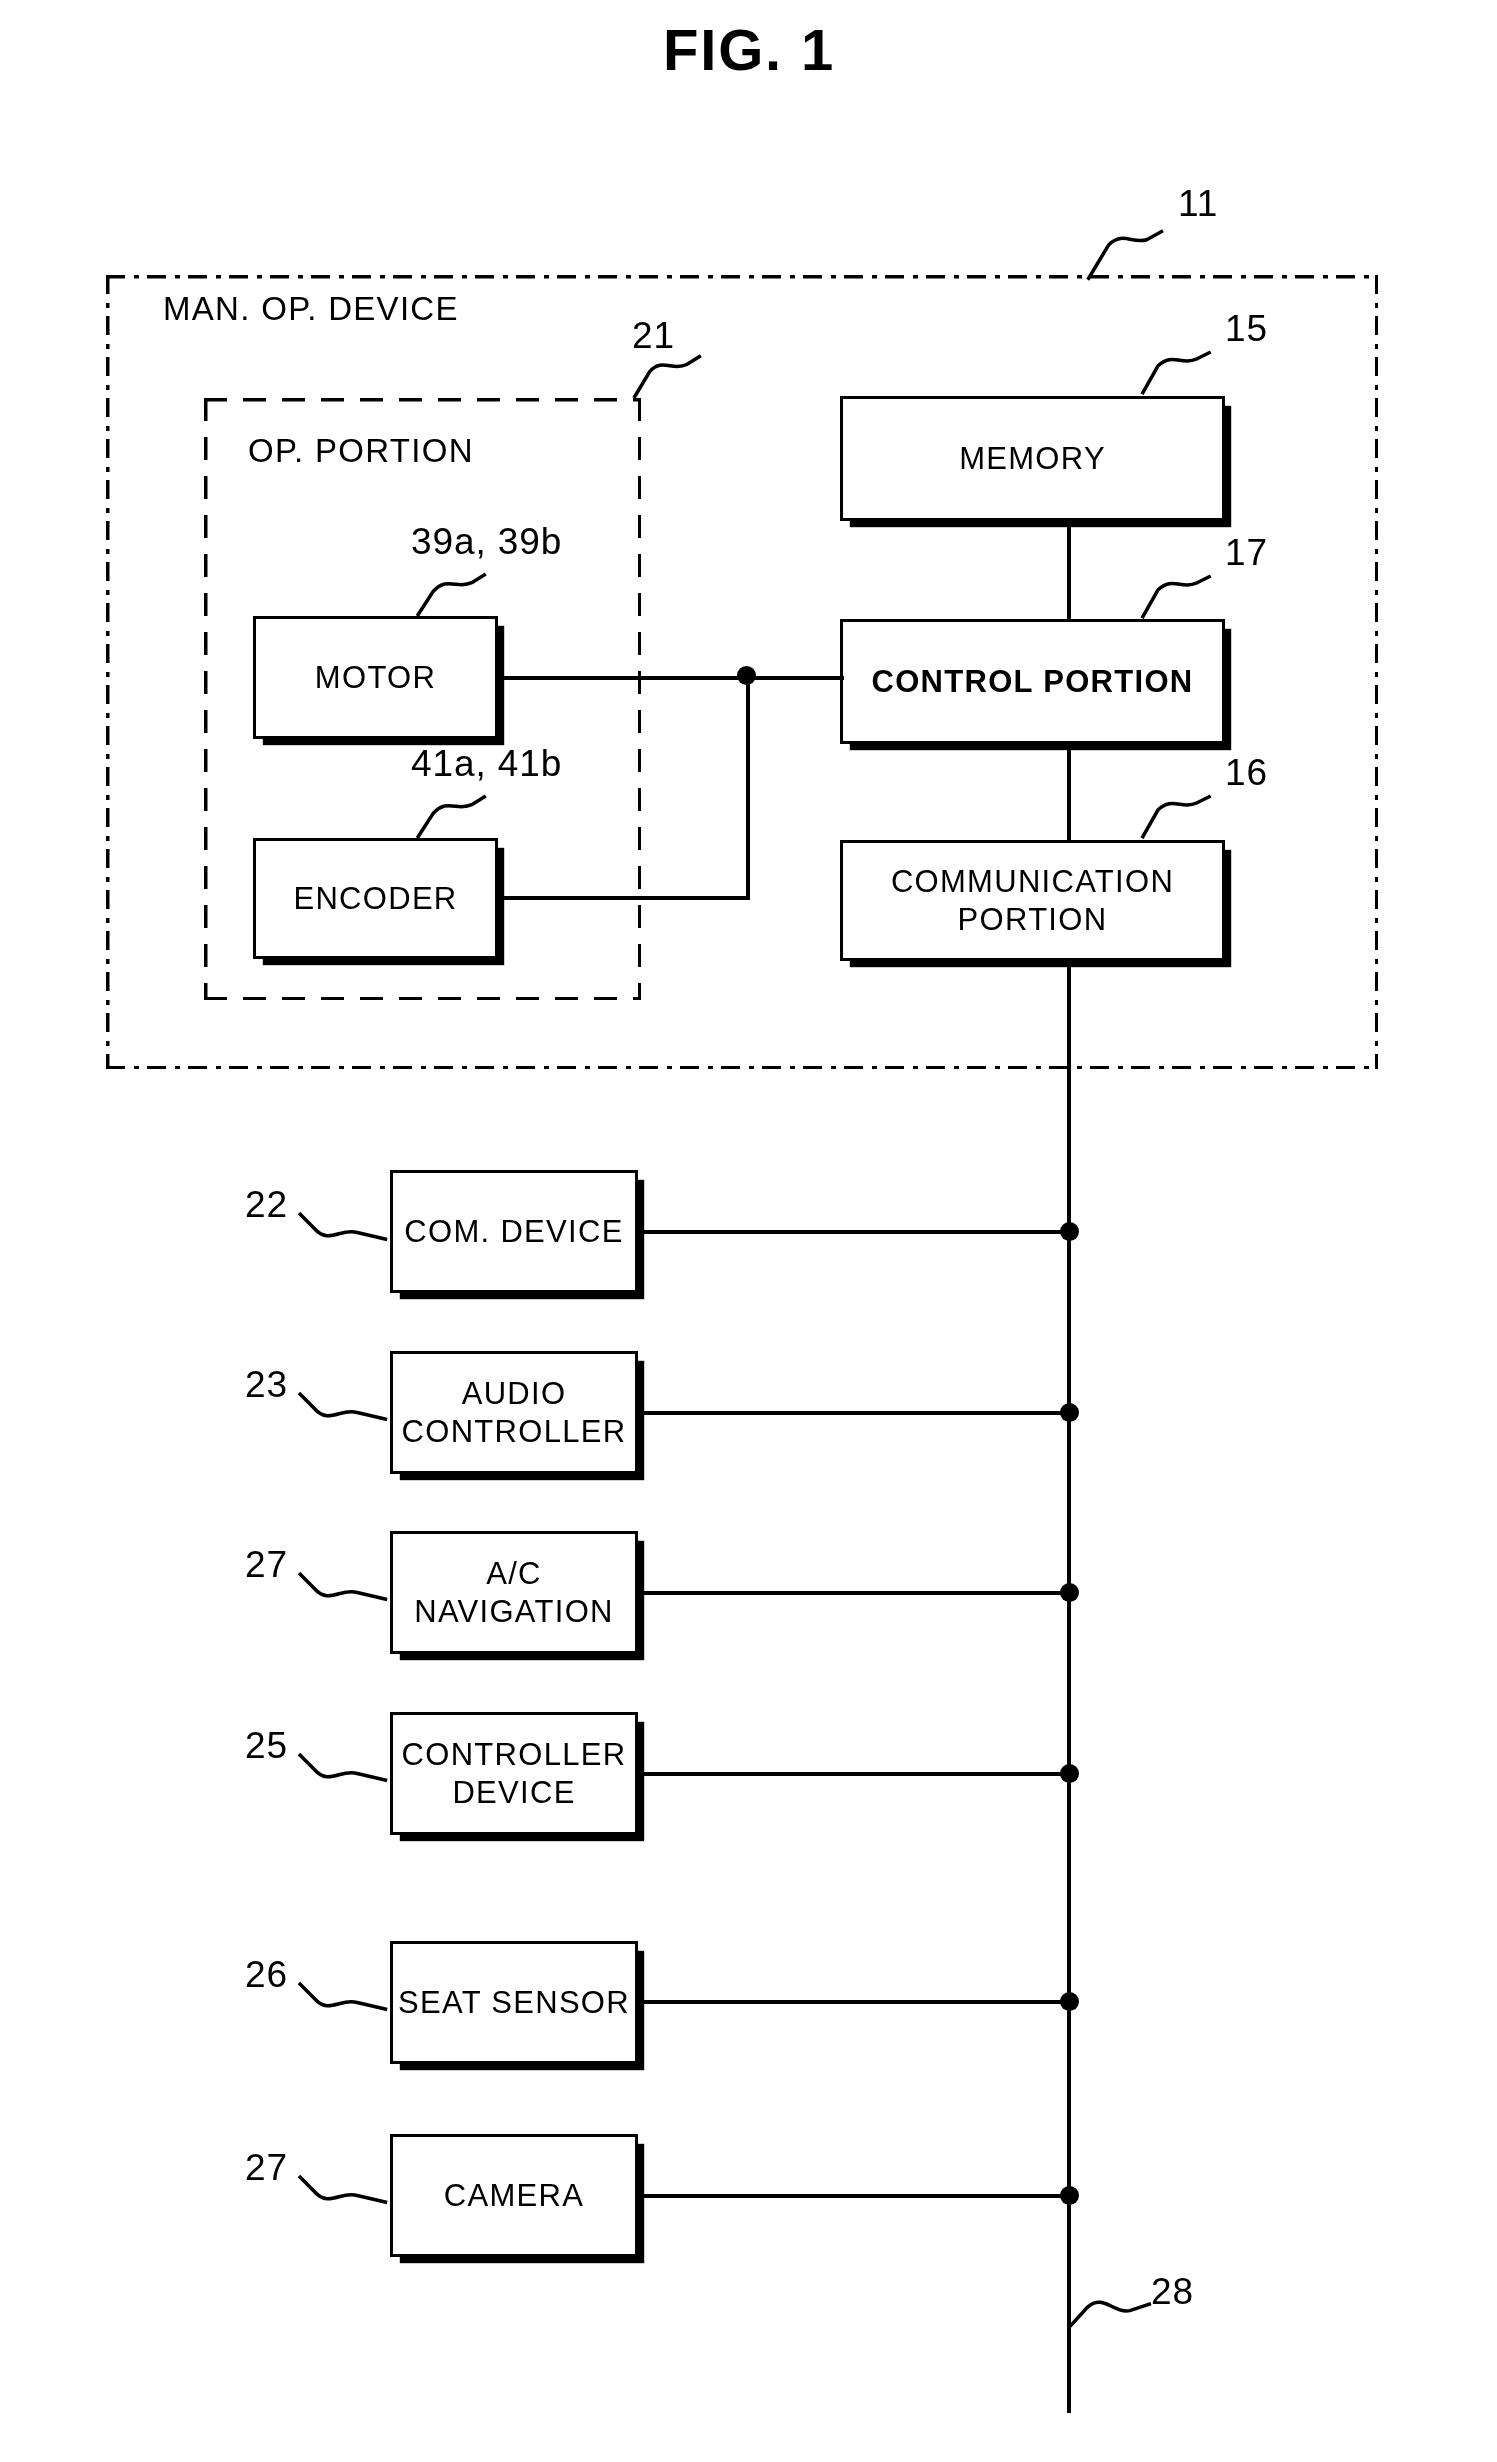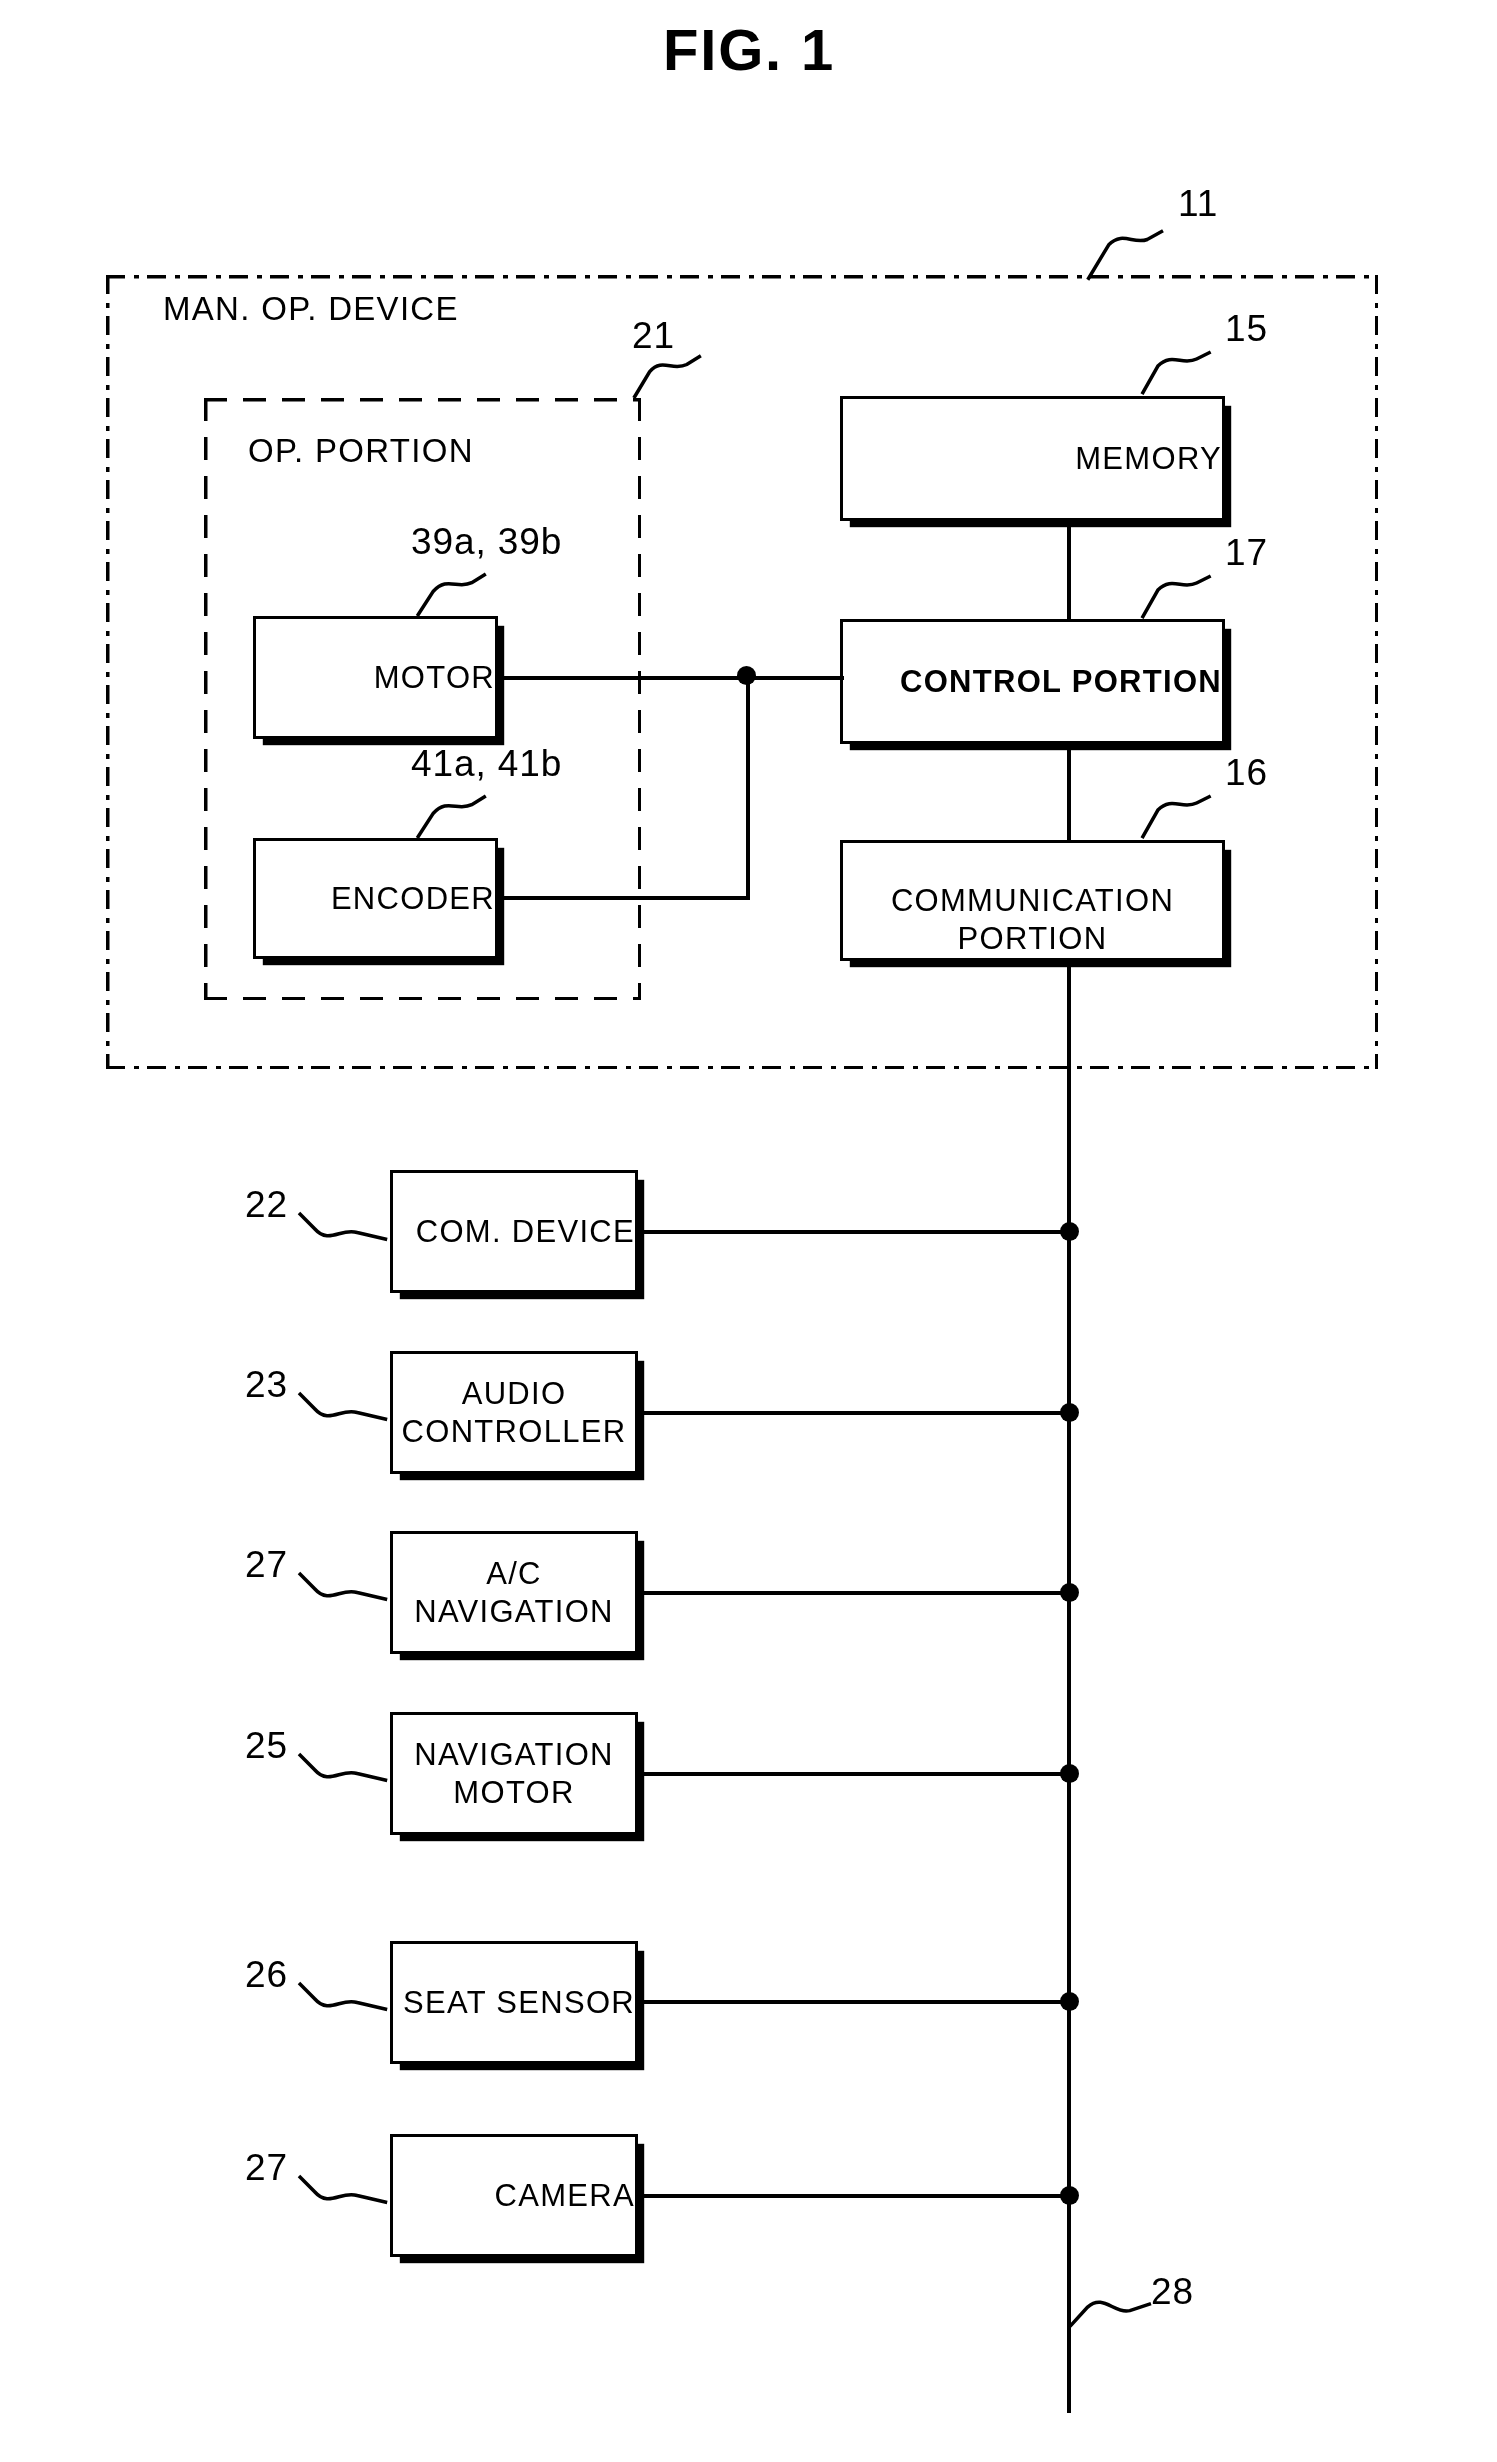--- a/index.html
+++ b/index.html
@@ -43,21 +43,21 @@
   .inner-label{
     position:absolute;left:248px;top:412px;font-size:33px;letter-spacing:1.3px;white-space:nowrap;margin-top:20px;
   }
 
   
   .block{
     position:absolute;
     border:3.5px solid #000;
     background:#fff;
     box-shadow:8px 8px 0 -1.8px #000;
-    display:flex;align-items:center;justify-content:flex-end;
+    display:flex;align-items:center;justify-content:center;
     text-align:center;
     font-size:31px;letter-spacing:1.3px;
     line-height:1.22;
     box-sizing:border-box;
   }
 
   
   .ref{
     position:absolute;font-size:37px;letter-spacing:0.9px;white-space:nowrap;
   }
@@ -172,21 +172,21 @@
   <span>A/C NAVIGATION</span>
 </div>
 <svg class="leader" style="left:299px;top:1566px;width:97px;height:53px;" viewBox="0 0 110 60" width="97" height="53">
   <path d="M0,8 L18,26 C34,44 48,24 66,30 L100,38"></path>
 </svg>
 <div class="ref" style="left:245px;top:1544px;">27</div>
 <div class="hline" style="left:635px;top:1591px;width:436px;"></div>
 <div class="dot" style="left:1060px;top:1583px;"></div>
 
 <div class="block" style="left:390px;top:1712px;width:248px;height:123px;">
-  <span>NAVIGATION MOTOR</span>
+  <span>CONTROLLER DEVICE</span>
 </div>
 <svg class="leader" style="left:299px;top:1747px;width:97px;height:53px;" viewBox="0 0 110 60" width="97" height="53">
   <path d="M0,8 L18,26 C34,44 48,24 66,30 L100,38"></path>
 </svg>
 <div class="ref" style="left:245px;top:1725px;">25</div>
 <div class="hline" style="left:635px;top:1772px;width:436px;"></div>
 <div class="dot" style="left:1060px;top:1764px;"></div>
 
 <div class="block" style="left:390px;top:1941px;width:248px;height:123px;">
   <span>SEAT SENSOR</span>

